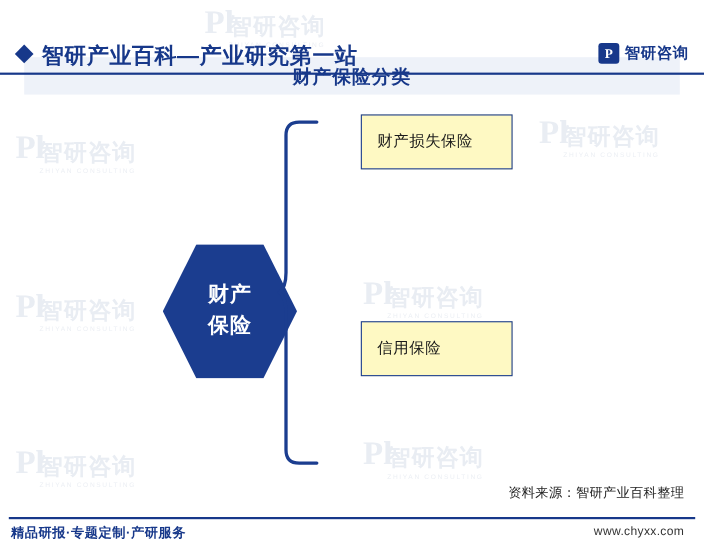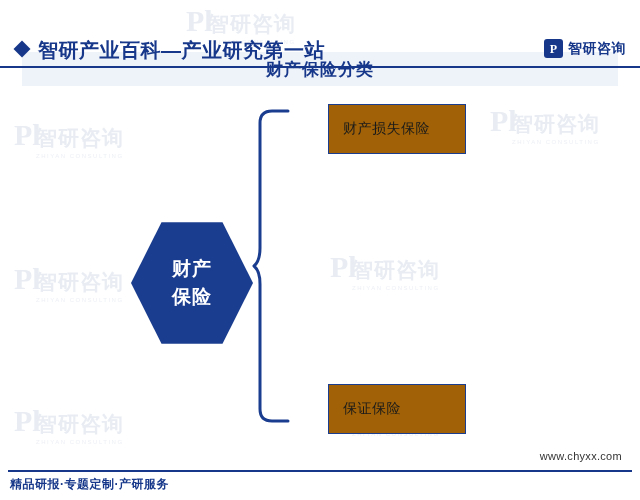--- a/index.html
+++ b/index.html
@@ -129,21 +129,21 @@
   
   .diagram {
     position: absolute;
     left: 0; top: 86px;
     width: 640px;
     height: 350px;
     z-index: 3;
   }
   .hex {
     position: absolute;
-    left: 131px; top: 135px;
+    left: 148px; top: 135px;
     width: 122px; height: 124px;
     background: #1b3d8f;
     clip-path: polygon(25% 1%, 75% 1%, 100% 50%, 75% 99%, 25% 99%, 0% 50%);
     display: flex;
     flex-direction: column;
     align-items: center;
     justify-content: center;
     color: #ffffff;
     font-size: 19px;
     font-weight: bold;
@@ -154,21 +154,21 @@
     position: absolute;
     left: 252px; top: 22px;
     width: 40px; height: 316px;
   }
   .node {
     position: absolute;
     left: 328px;
     width: 138px;
     height: 50px;
     border: 1px solid #1b3d8f;
-    background: #a16207;
+    background: #fef9c3;
     display: flex;
     align-items: center;
     padding-left: 14px;
     box-sizing: border-box;
     font-size: 14px;
     color: #1a1a1a;
     letter-spacing: 0.5px;
   }
   .n0 { top: 18px; }
   .n1 { top: 112px; }
@@ -183,21 +183,21 @@
     z-index: 5;
   }
   .src-line1 {
     font-size: 12px;
     color: #222;
     letter-spacing: 0.3px;
   }
   .src-line2 {
     font-size: 11px;
     color: #333;
-    margin-top: 10px;
+    margin-top: 20px;
     letter-spacing: 0.3px;
   }
   .footer-rule {
     position: absolute;
     left: 8px; top: 470px;
     width: 624px;
     height: 2px;
     background: #17388a;
     z-index: 5;
   }
@@ -279,23 +279,24 @@
     <span>保险</span>
   </div>
 
   <svg class="brace" viewBox="0 0 40 316">
     <path d="M36 3 L20 3 Q8 3 8 15 L8 140 Q8 153 2 158 Q8 163 8 176 L8 301 Q8 313 20 313 L36 313" fill="none" stroke="#1b3d8f" stroke-width="3" stroke-linecap="round" stroke-linejoin="round"></path>
   </svg>
 
   <div class="node n0">
     <span>财产损失保险</span>
   </div>
-  <div class="node n3">
-    <span>保证保险</span>
+  <div class="node n2">
+    <span>信用保险</span>
   </div>
 </div>
 
 <div class="src">
+  <div class="src-line1">资料来源：智研产业百科整理</div>
   <div class="src-line2">www.chyxx.com</div>
 </div>
 
 <div class="footer-rule"></div>
 <div class="footer-text">精品研报·专题定制·产研服务</div>
 
 </body></html>

